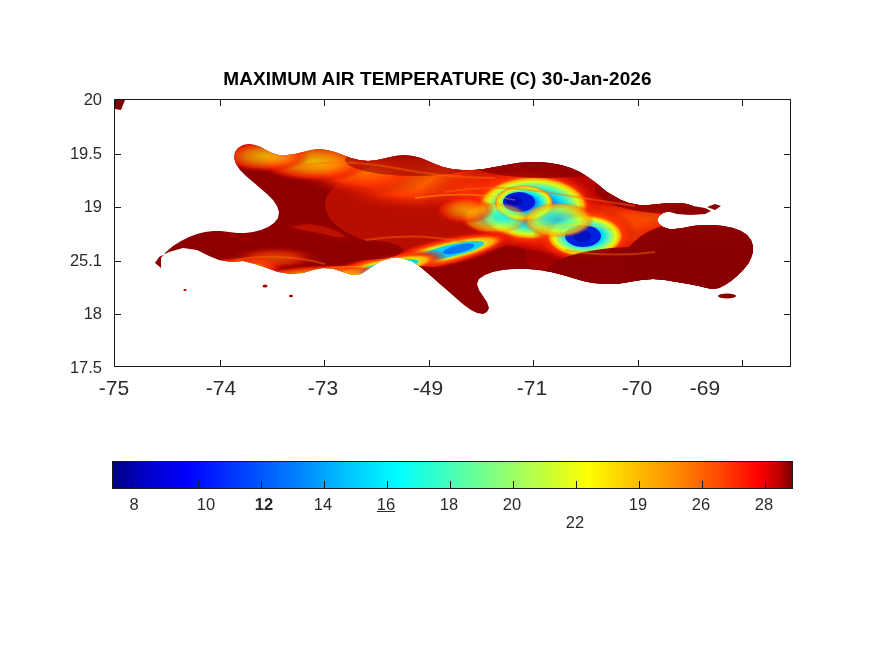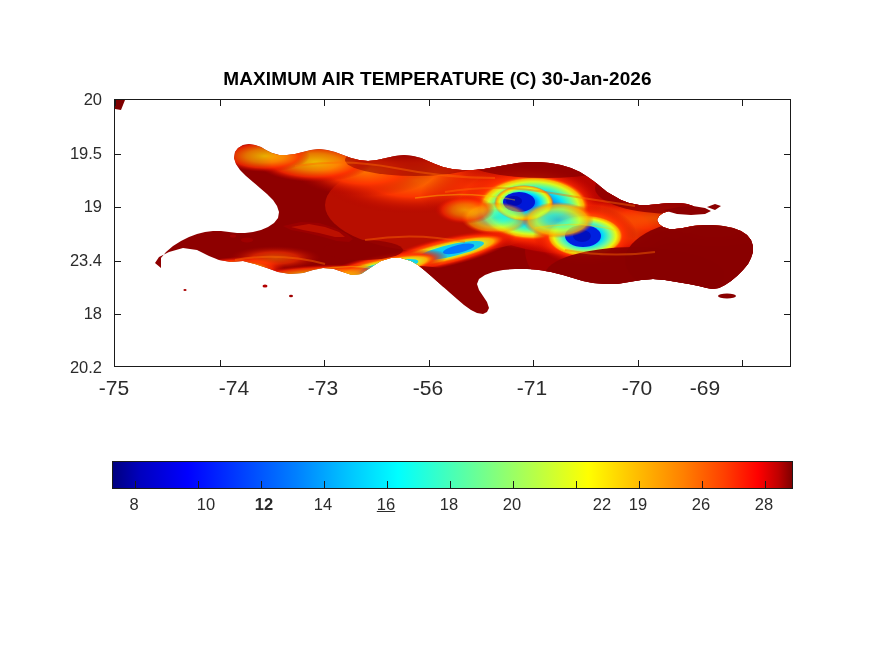--- a/index.html
+++ b/index.html
@@ -259,28 +259,28 @@
 
     <div class="tkY" style="right:0;top:53.6px;"></div>
     <div class="tkY" style="right:0;top:107.2px;"></div>
     <div class="tkY" style="right:0;top:160.8px;"></div>
     <div class="tkY" style="right:0;top:214.4px;"></div>
   </div>
 
   <div class="ytick" style="left:58px;top:99px;">20</div>
   <div class="ytick" style="left:58px;top:152.6px;">19.5</div>
   <div class="ytick" style="left:58px;top:206.2px;">19</div>
-  <div class="ytick" style="left:58px;top:259.8px;">23.4</div>
+  <div class="ytick" style="left:58px;top:259.8px;">25.1</div>
   <div class="ytick" style="left:58px;top:313.4px;">18</div>
-  <div class="ytick" style="left:58px;top:367px;">20.2</div>
+  <div class="ytick" style="left:58px;top:367px;">17.5</div>
 
   <div class="xtick" style="left:114px;top:376px;">-75</div>
-  <div class="xtick" style="left:234px;top:376px;text-align:center;">-74</div>
+  <div class="xtick" style="left:221px;top:376px;text-align:center;">-74</div>
   <div class="xtick" style="left:323px;top:376px;">-73</div>
-  <div class="xtick" style="left:428px;top:376px;">-56</div>
+  <div class="xtick" style="left:428px;top:376px;">-49</div>
   <div class="xtick" style="left:532px;top:376px;">-71</div>
   <div class="xtick" style="left:637px;top:376px;">-70</div>
   <div class="xtick" style="left:705px;top:376px;">-69</div>
 
 
   <div id="cbar">
     <div class="cbtk" style="left:22px;bottom:0;"></div>
     <div class="cbtk" style="left:85px;bottom:0;"></div>
     <div class="cbtk" style="left:148px;bottom:0;"></div>
     <div class="cbtk" style="left:211px;bottom:0;"></div>
@@ -293,18 +293,18 @@
     <div class="cbtk" style="left:652px;bottom:0;"></div>
   </div>
 
   <div class="cblab" style="left:134px;">8</div>
   <div class="cblab" style="left:206px;">10</div>
   <div class="cblab" style="left:264px;font-weight:bold;">12</div>
   <div class="cblab" style="left:323px;">14</div>
   <div class="cblab" style="left:386px;text-decoration:underline;">16</div>
   <div class="cblab" style="left:449px;">18</div>
   <div class="cblab" style="left:512px;">20</div>
-  <div class="cblab" style="left:602px;">22</div>
+  <div class="cblab" style="left:575px;margin-top:18px;">22</div>
   <div class="cblab" style="left:638px;">19</div>
   <div class="cblab" style="left:701px;">26</div>
   <div class="cblab" style="left:764px;">28</div>
 
 </div>
 
 </body></html>

